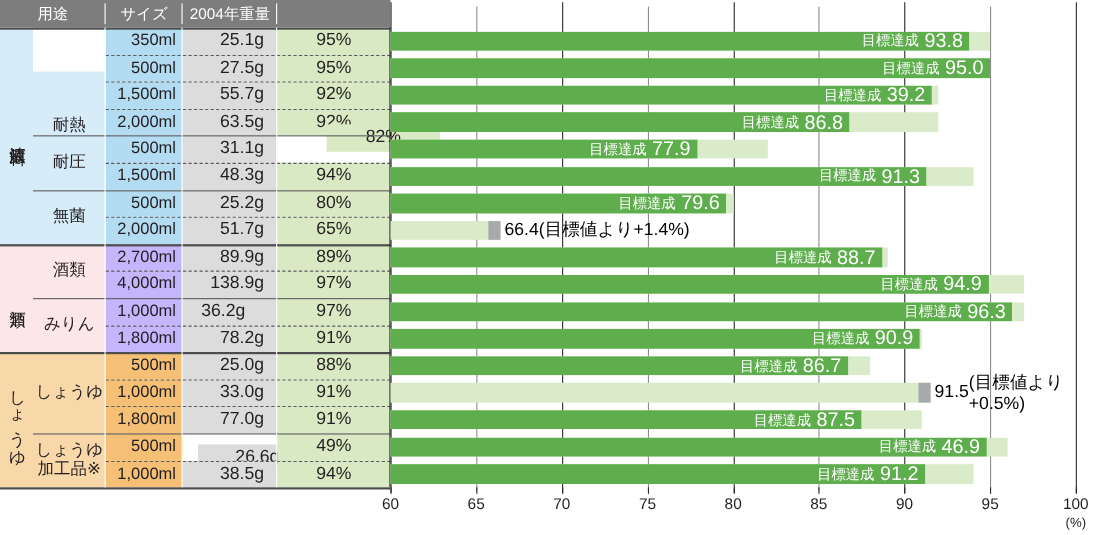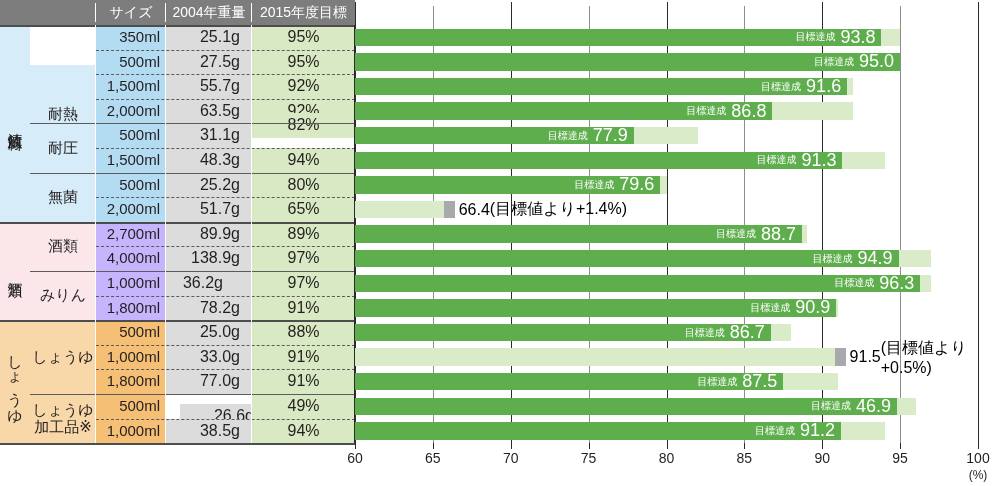--- a/index.html
+++ b/index.html
@@ -220,21 +220,21 @@
     position: absolute;
     top: 0;
     height: 100%;
     display: flex;
     align-items: center;
     white-space: nowrap;
     color: #ffffff;
     transform: translateX(-100%);
   }
   .bar-inlabel .pre {
-    font-size: 10px;
+    font-size: 13px;
     margin-right: 5px;
   }
   .bar-inlabel .num {
     font-size: 18px;
   }
   .marker {
     position: absolute;
     top: 0;
     width: 11px;
     height: 100%;
@@ -248,23 +248,23 @@
     align-items: center;
   }
 </style>
 </head>
 <body>
 
 <div id="page">
 
   <div id="table-wrap">
     <div class="hdr-row"></div>
+    <div class="hdr-cell" style="left:0;width:96px;">用途</div>
     <div class="hdr-cell" style="left:96px;width:70px;">サイズ</div>
     <div class="hdr-cell" style="left:166px;width:86px;">2004年重量</div>
-    <div class="hdr-cell" style="left:252px;width:103px;">2015年度目標</div>
     <div class="hdr-sep" style="left:95px;"></div>
     <div class="hdr-sep" style="left:165px;"></div>
     <div class="hdr-sep" style="left:251px;"></div>
     <div id="table-body">
         <div class="grp-cell blue" style="top: 25px; height: 196.8px;">清涼飲料</div>
         <div class="grp-cell pink" style="top: 221.8px; height: 98.4px;">酒類</div>
         <div class="grp-cell orange" style="top: 320.2px; height: 123px;">しょうゆ</div>
         <div class="sub-cell blue" style="top: 25px; height: 98.4px; margin-top: 40px;">
           <span>耐熱</span>
         </div>
@@ -294,21 +294,21 @@
         <div class="wt-cell" style="top: 49.6px; height: 24.6px; line-height: 24.6px;">27.5g</div>
         <div class="tgt-cell" style="top: 49.6px; height: 24.6px; line-height: 24.6px;">95%</div>
         <div class="size-cell blue" style="top: 74.2px; height: 24.6px; line-height: 24.6px;">1,500ml</div>
         <div class="wt-cell" style="top: 74.2px; height: 24.6px; line-height: 24.6px;">55.7g</div>
         <div class="tgt-cell" style="top: 74.2px; height: 24.6px; line-height: 24.6px;">92%</div>
         <div class="size-cell blue" style="top: 98.8px; height: 24.6px; line-height: 24.6px;">2,000ml</div>
         <div class="wt-cell" style="top: 98.8px; height: 24.6px; line-height: 24.6px;">63.5g</div>
         <div class="tgt-cell" style="top: 98.8px; height: 24.6px; line-height: 24.6px;">92%</div>
         <div class="size-cell blue" style="top: 123.4px; height: 24.6px; line-height: 24.6px;">500ml</div>
         <div class="wt-cell" style="top: 123.4px; height: 24.6px; line-height: 24.6px;">31.1g</div>
-        <div class="tgt-cell" style="top: 113px; height: 24.6px; line-height: 24.6px;">82%</div>
+        <div class="tgt-cell" style="top: 113px; height: 24.6px; line-height: 24.6px; margin-left: 45px;">82%</div>
         <div class="size-cell blue" style="top: 148px; height: 24.6px; line-height: 24.6px;">1,500ml</div>
         <div class="wt-cell" style="top: 148px; height: 24.6px; line-height: 24.6px;">48.3g</div>
         <div class="tgt-cell" style="top: 148px; height: 24.6px; line-height: 24.6px;">94%</div>
         <div class="size-cell blue" style="top: 172.6px; height: 24.6px; line-height: 24.6px;">500ml</div>
         <div class="wt-cell" style="top: 172.6px; height: 24.6px; line-height: 24.6px;">25.2g</div>
         <div class="tgt-cell" style="top: 172.6px; height: 24.6px; line-height: 24.6px;">80%</div>
         <div class="size-cell blue" style="top: 197.2px; height: 24.6px; line-height: 24.6px;">2,000ml</div>
         <div class="wt-cell" style="top: 197.2px; height: 24.6px; line-height: 24.6px;">51.7g</div>
         <div class="tgt-cell" style="top: 197.2px; height: 24.6px; line-height: 24.6px;">65%</div>
         <div class="size-cell pink" style="top: 221.8px; height: 24.6px; line-height: 24.6px;">2,700ml</div>
@@ -390,21 +390,21 @@
           <div class="bar-inlabel" style="left: 539.125px;">
             <span class="pre">目標達成</span>
             <span class="num">95.0</span>
           </div>
         </div>
         <div class="bar-row" style="top: 77.75px; height: 17.5px; width: 623px;">
           <div class="bar-target" style="width: 498.4px;"></div>
           <div class="bar-actual" style="width: 492.17px;"></div>
           <div class="bar-inlabel" style="left: 486.17px;">
             <span class="pre">目標達成</span>
-            <span class="num">91.6</span>
+            <span class="num">39.2</span>
           </div>
         </div>
         <div class="bar-row" style="top: 102.35px; height: 17.5px; width: 623px;">
           <div class="bar-target" style="width: 498.4px;"></div>
           <div class="bar-actual" style="width: 417.41px;"></div>
           <div class="bar-inlabel" style="left: 411.41px;">
             <span class="pre">目標達成</span>
             <span class="num">86.8</span>
           </div>
         </div>

